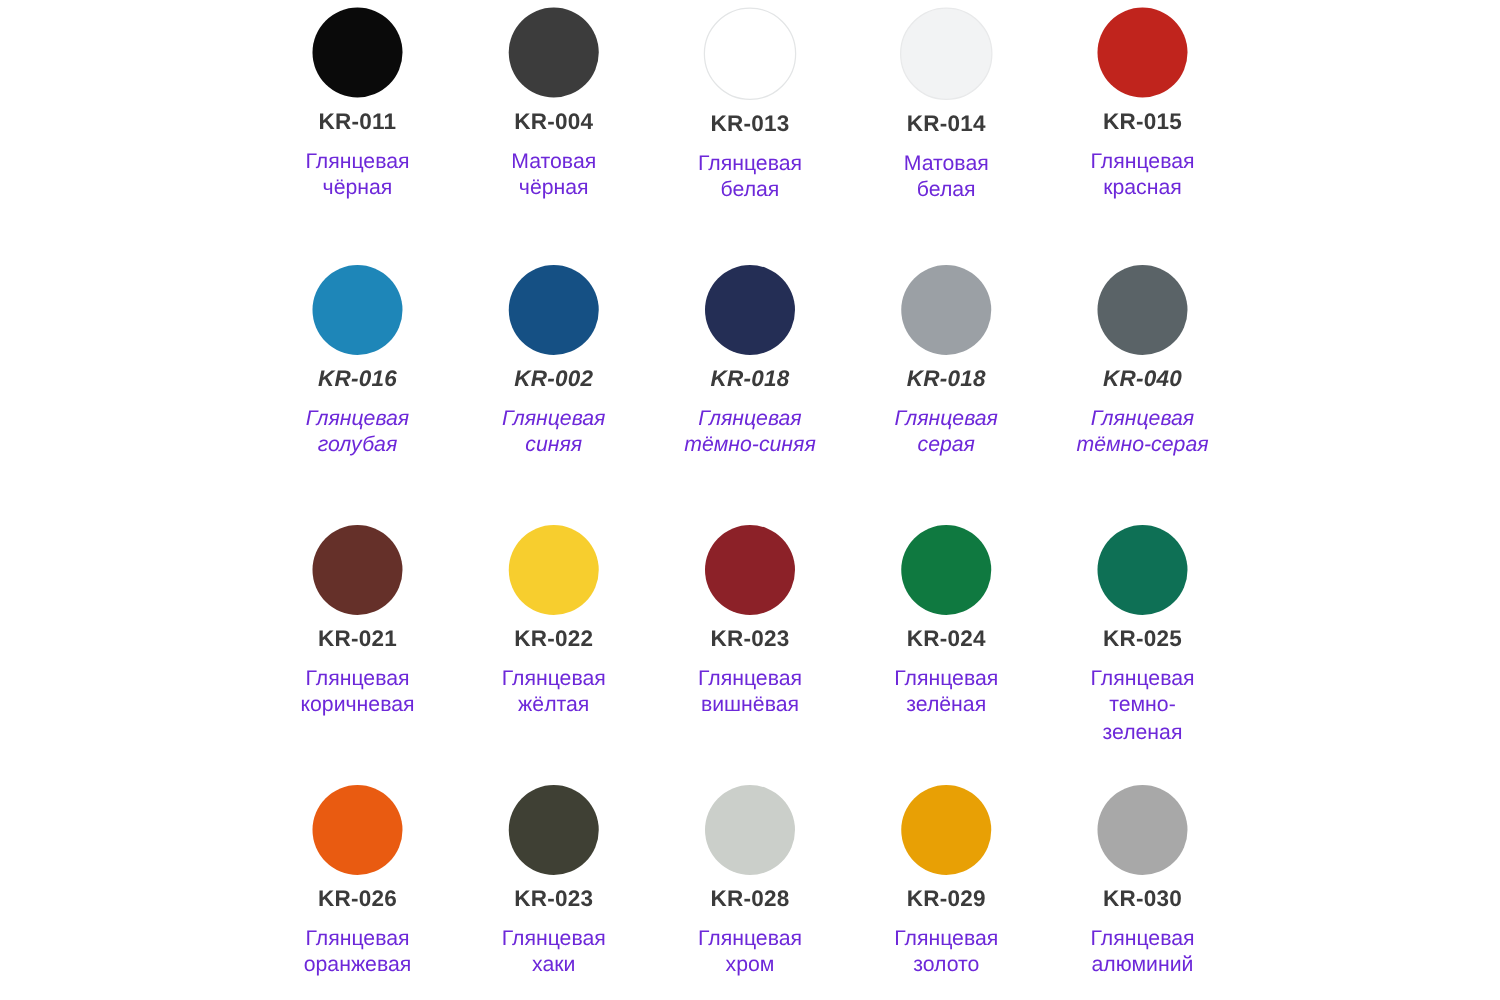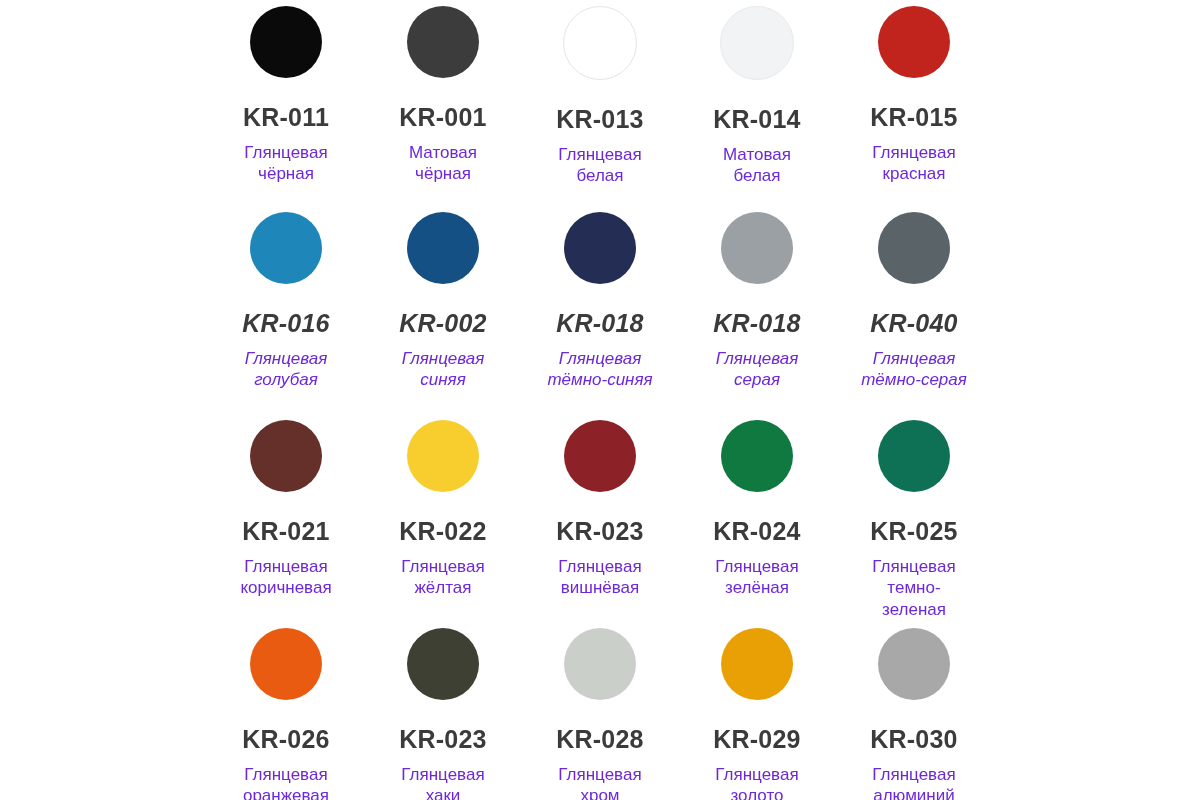--- a/index.html
+++ b/index.html
@@ -45,22 +45,22 @@
   .swatch-row.r3 .swatch-cell { padding-top: 12px; }
   .swatch-row.r4 .swatch-cell { padding-top: 12px; }
 
   .swatch-dot {
     width: 72px;
     height: 72px;
     border-radius: 50%;
     flex: 0 0 auto;
   }
   .swatch-code {
-    margin-top: 27px;
-    font-size: 25px;
+    margin-top: 10px;
+    font-size: 18px;
     font-weight: bold;
     color: #3b3b3b;
     letter-spacing: 0.2px;
     line-height: 1;
   }
   .swatch-desc {
     margin-top: 12px;
     font-size: 17px;
     color: #6d28d9;
     line-height: 1.25;
@@ -74,21 +74,21 @@
 <div id="palette">
     <div class="swatch-row r1">
       <div class="swatch-cell">
         <div class="swatch-dot" style="background: rgb(10, 10, 10);"></div>
         <div class="swatch-code">KR-011</div>
         <div class="swatch-desc">Глянцевая
 чёрная</div>
       </div>
       <div class="swatch-cell">
         <div class="swatch-dot" style="background: rgb(60, 60, 60);"></div>
-        <div class="swatch-code">KR-001</div>
+        <div class="swatch-code">KR-004</div>
         <div class="swatch-desc">Матовая
 чёрная</div>
       </div>
       <div class="swatch-cell">
         <div class="swatch-dot" style="background: rgb(255, 255, 255); border: 1px solid rgb(227, 229, 230);"></div>
         <div class="swatch-code">KR-013</div>
         <div class="swatch-desc">Глянцевая
 белая</div>
       </div>
       <div class="swatch-cell">

